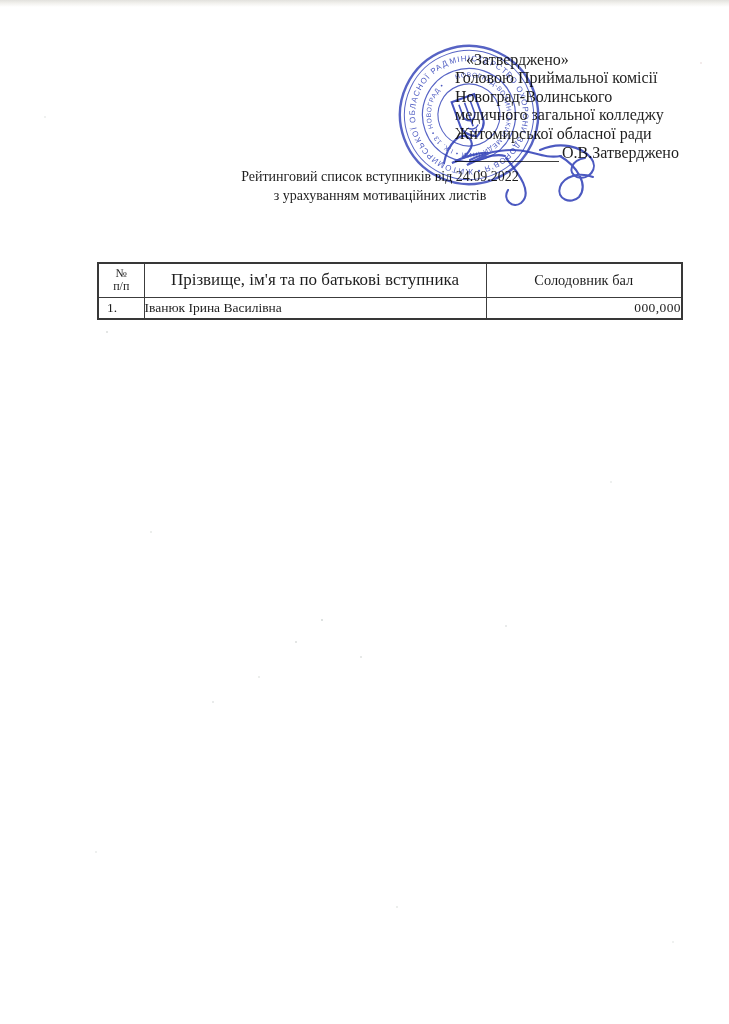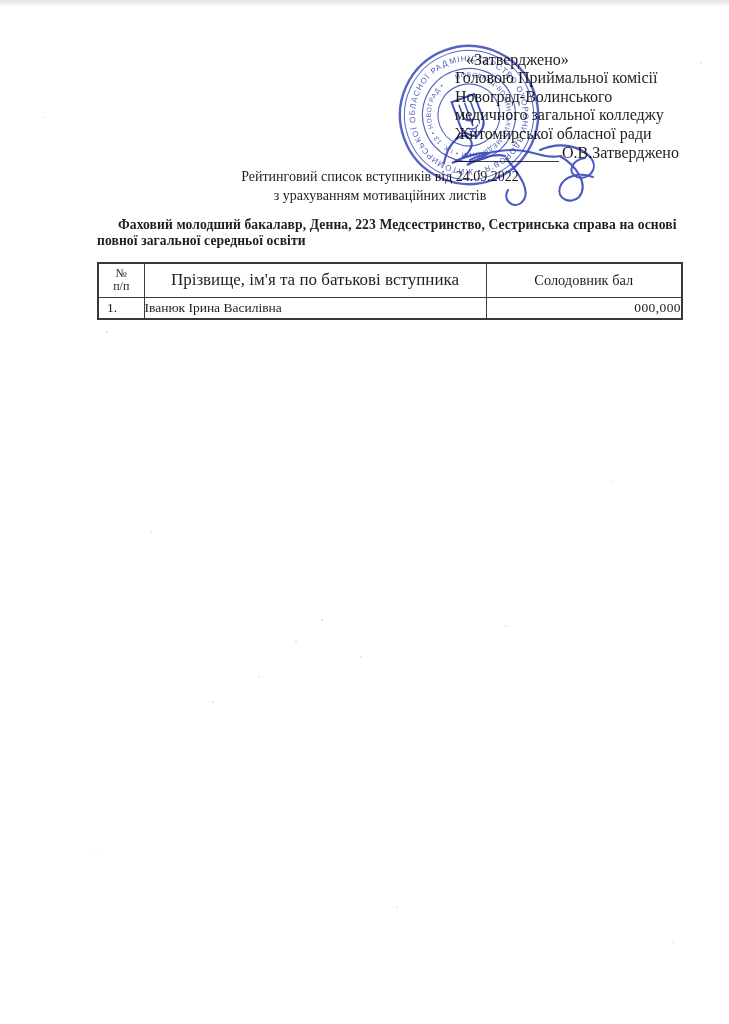--- a/index.html
+++ b/index.html
@@ -110,24 +110,20 @@
       <span class="sig-underline"></span>
       <span>О.В.Затверджено</span>
     </div>
   </div>
 
   <div class="title">
     <div>Рейтинговий список вступників від 24.09.2022</div>
     <div>з урахуванням мотиваційних листів</div>
   </div>
 
-  <div class="program">
-    <div class="l1">Фаховий молодший бакалавр, Денна, 223 Медсестринство, Сестринська справа на основі</div>
-    <div>повної загальної середньої освіти</div>
-  </div>
 
   <table class="rating">
     <colgroup>
         <col class="col-num">
         <col class="col-name">
         <col class="col-score">
       </colgroup>
     <thead>
       <tr>
         <th class="h-num">

